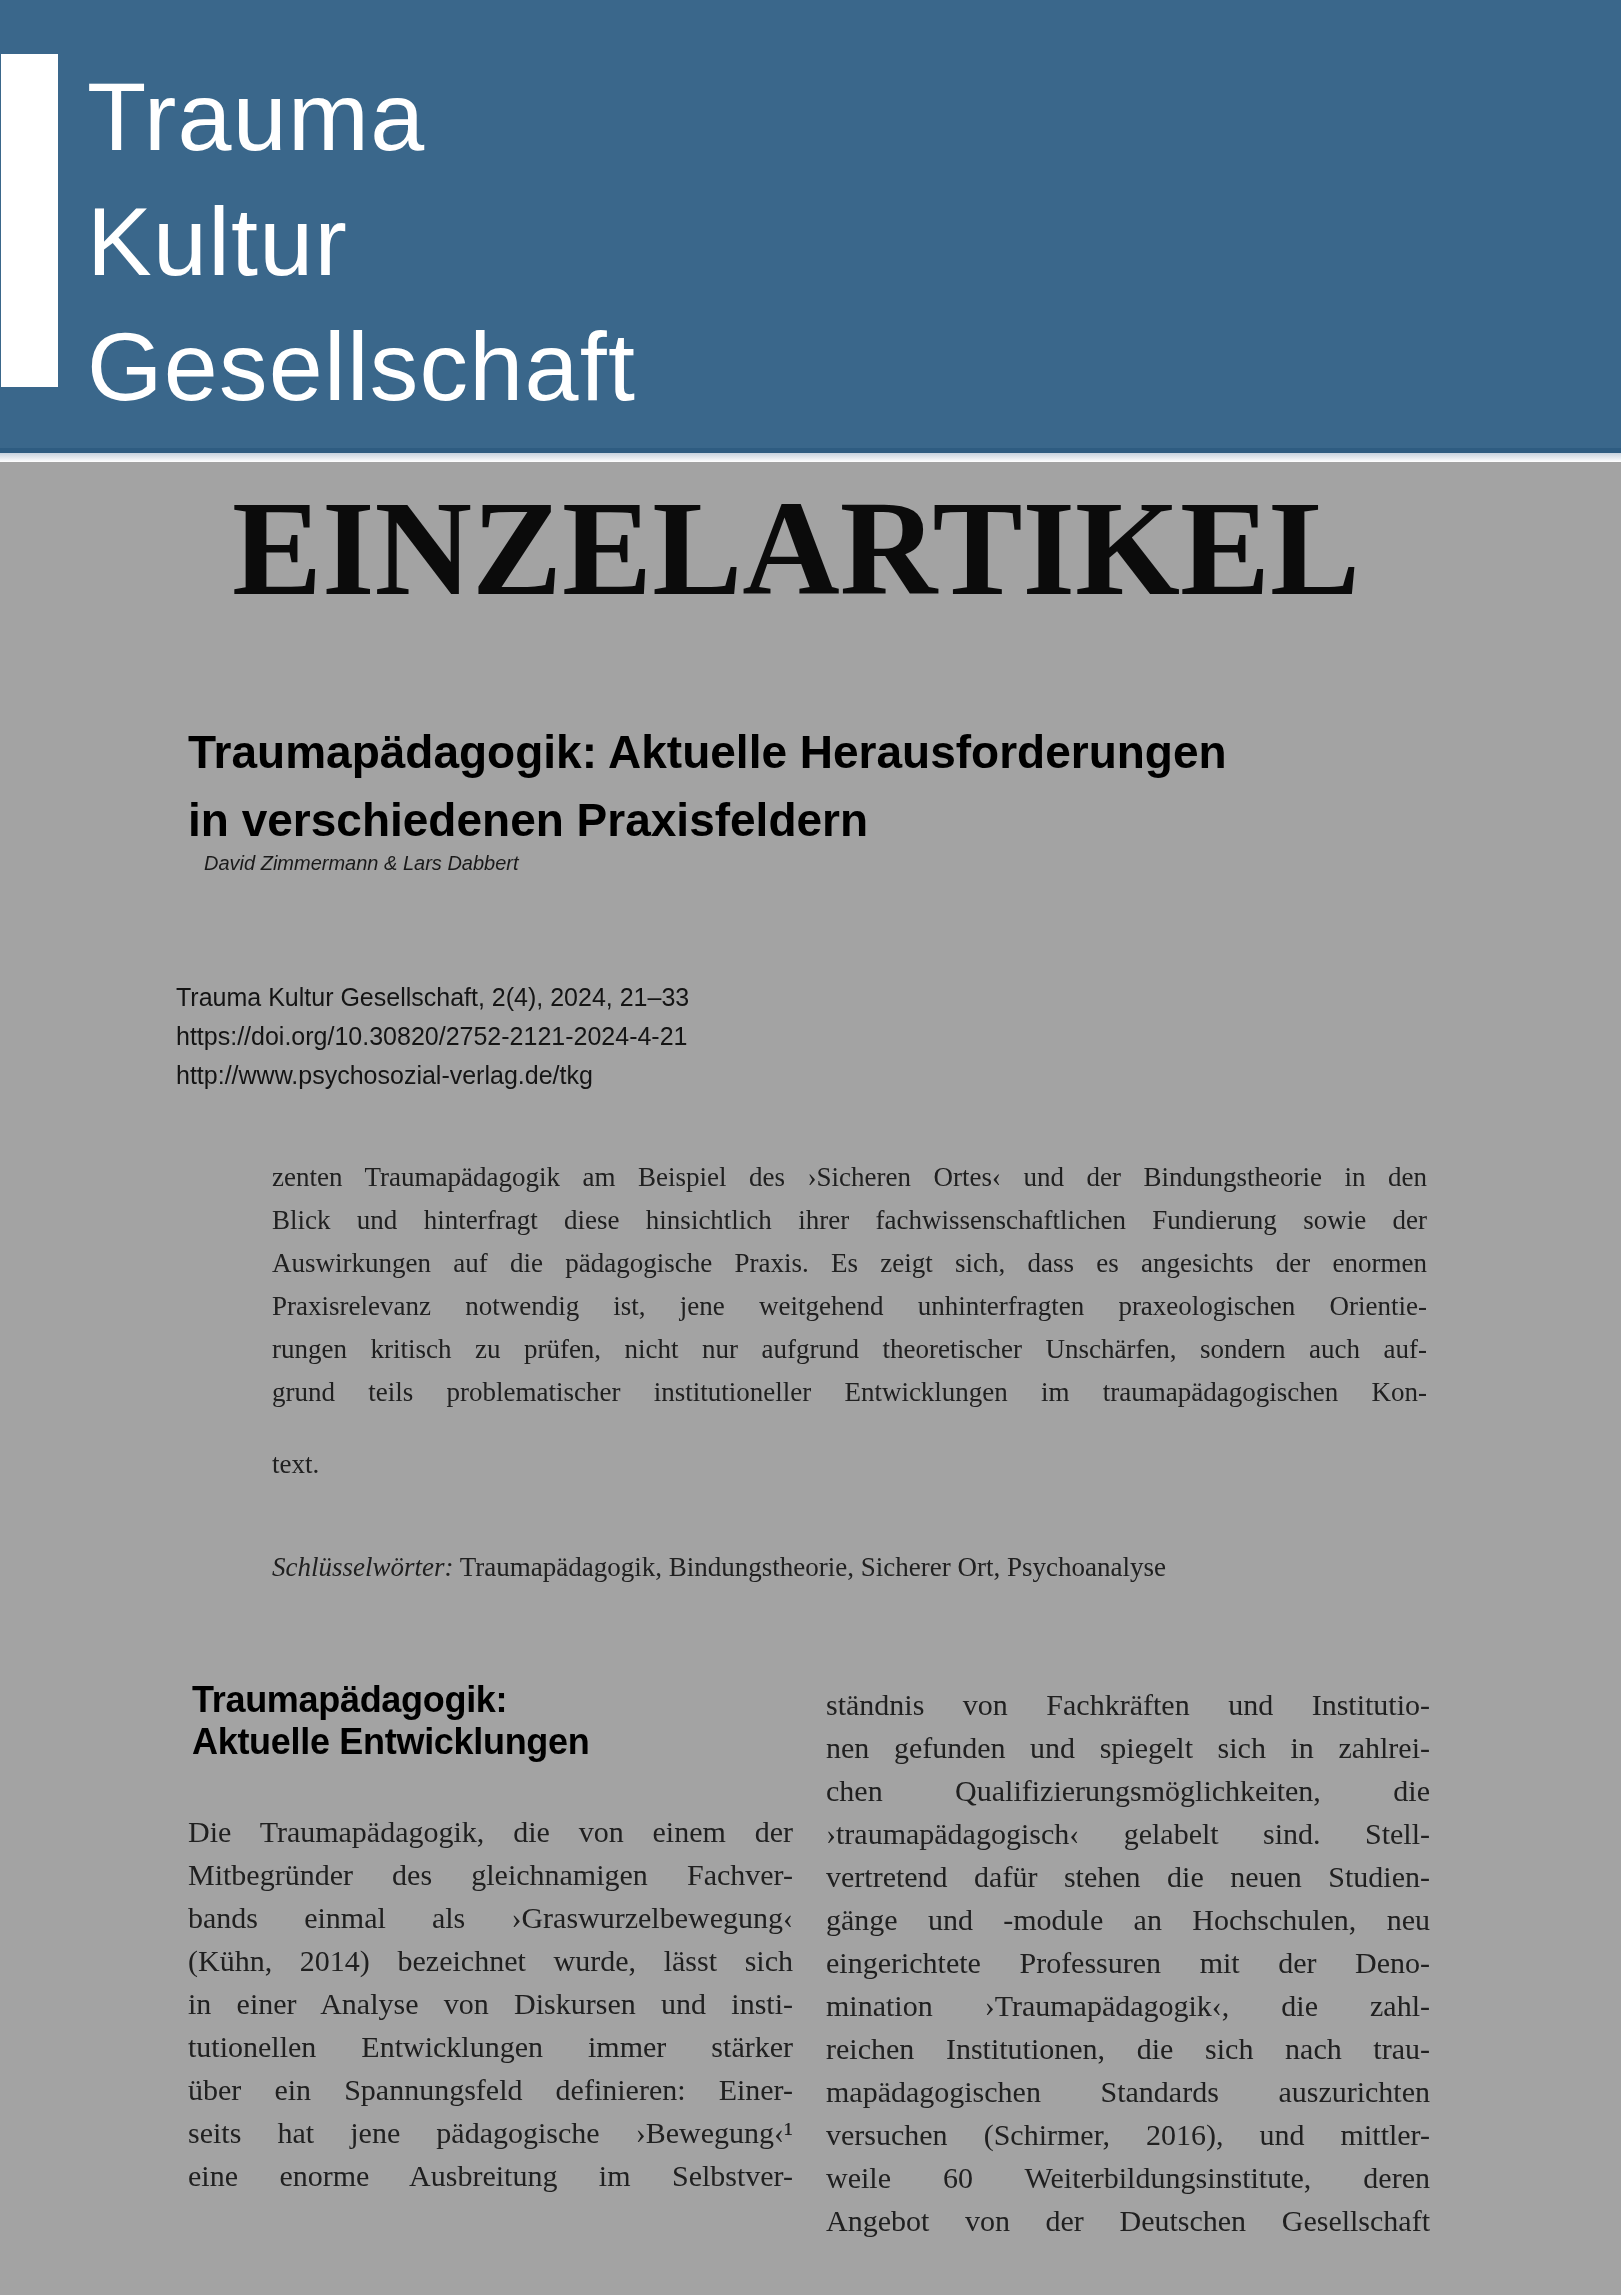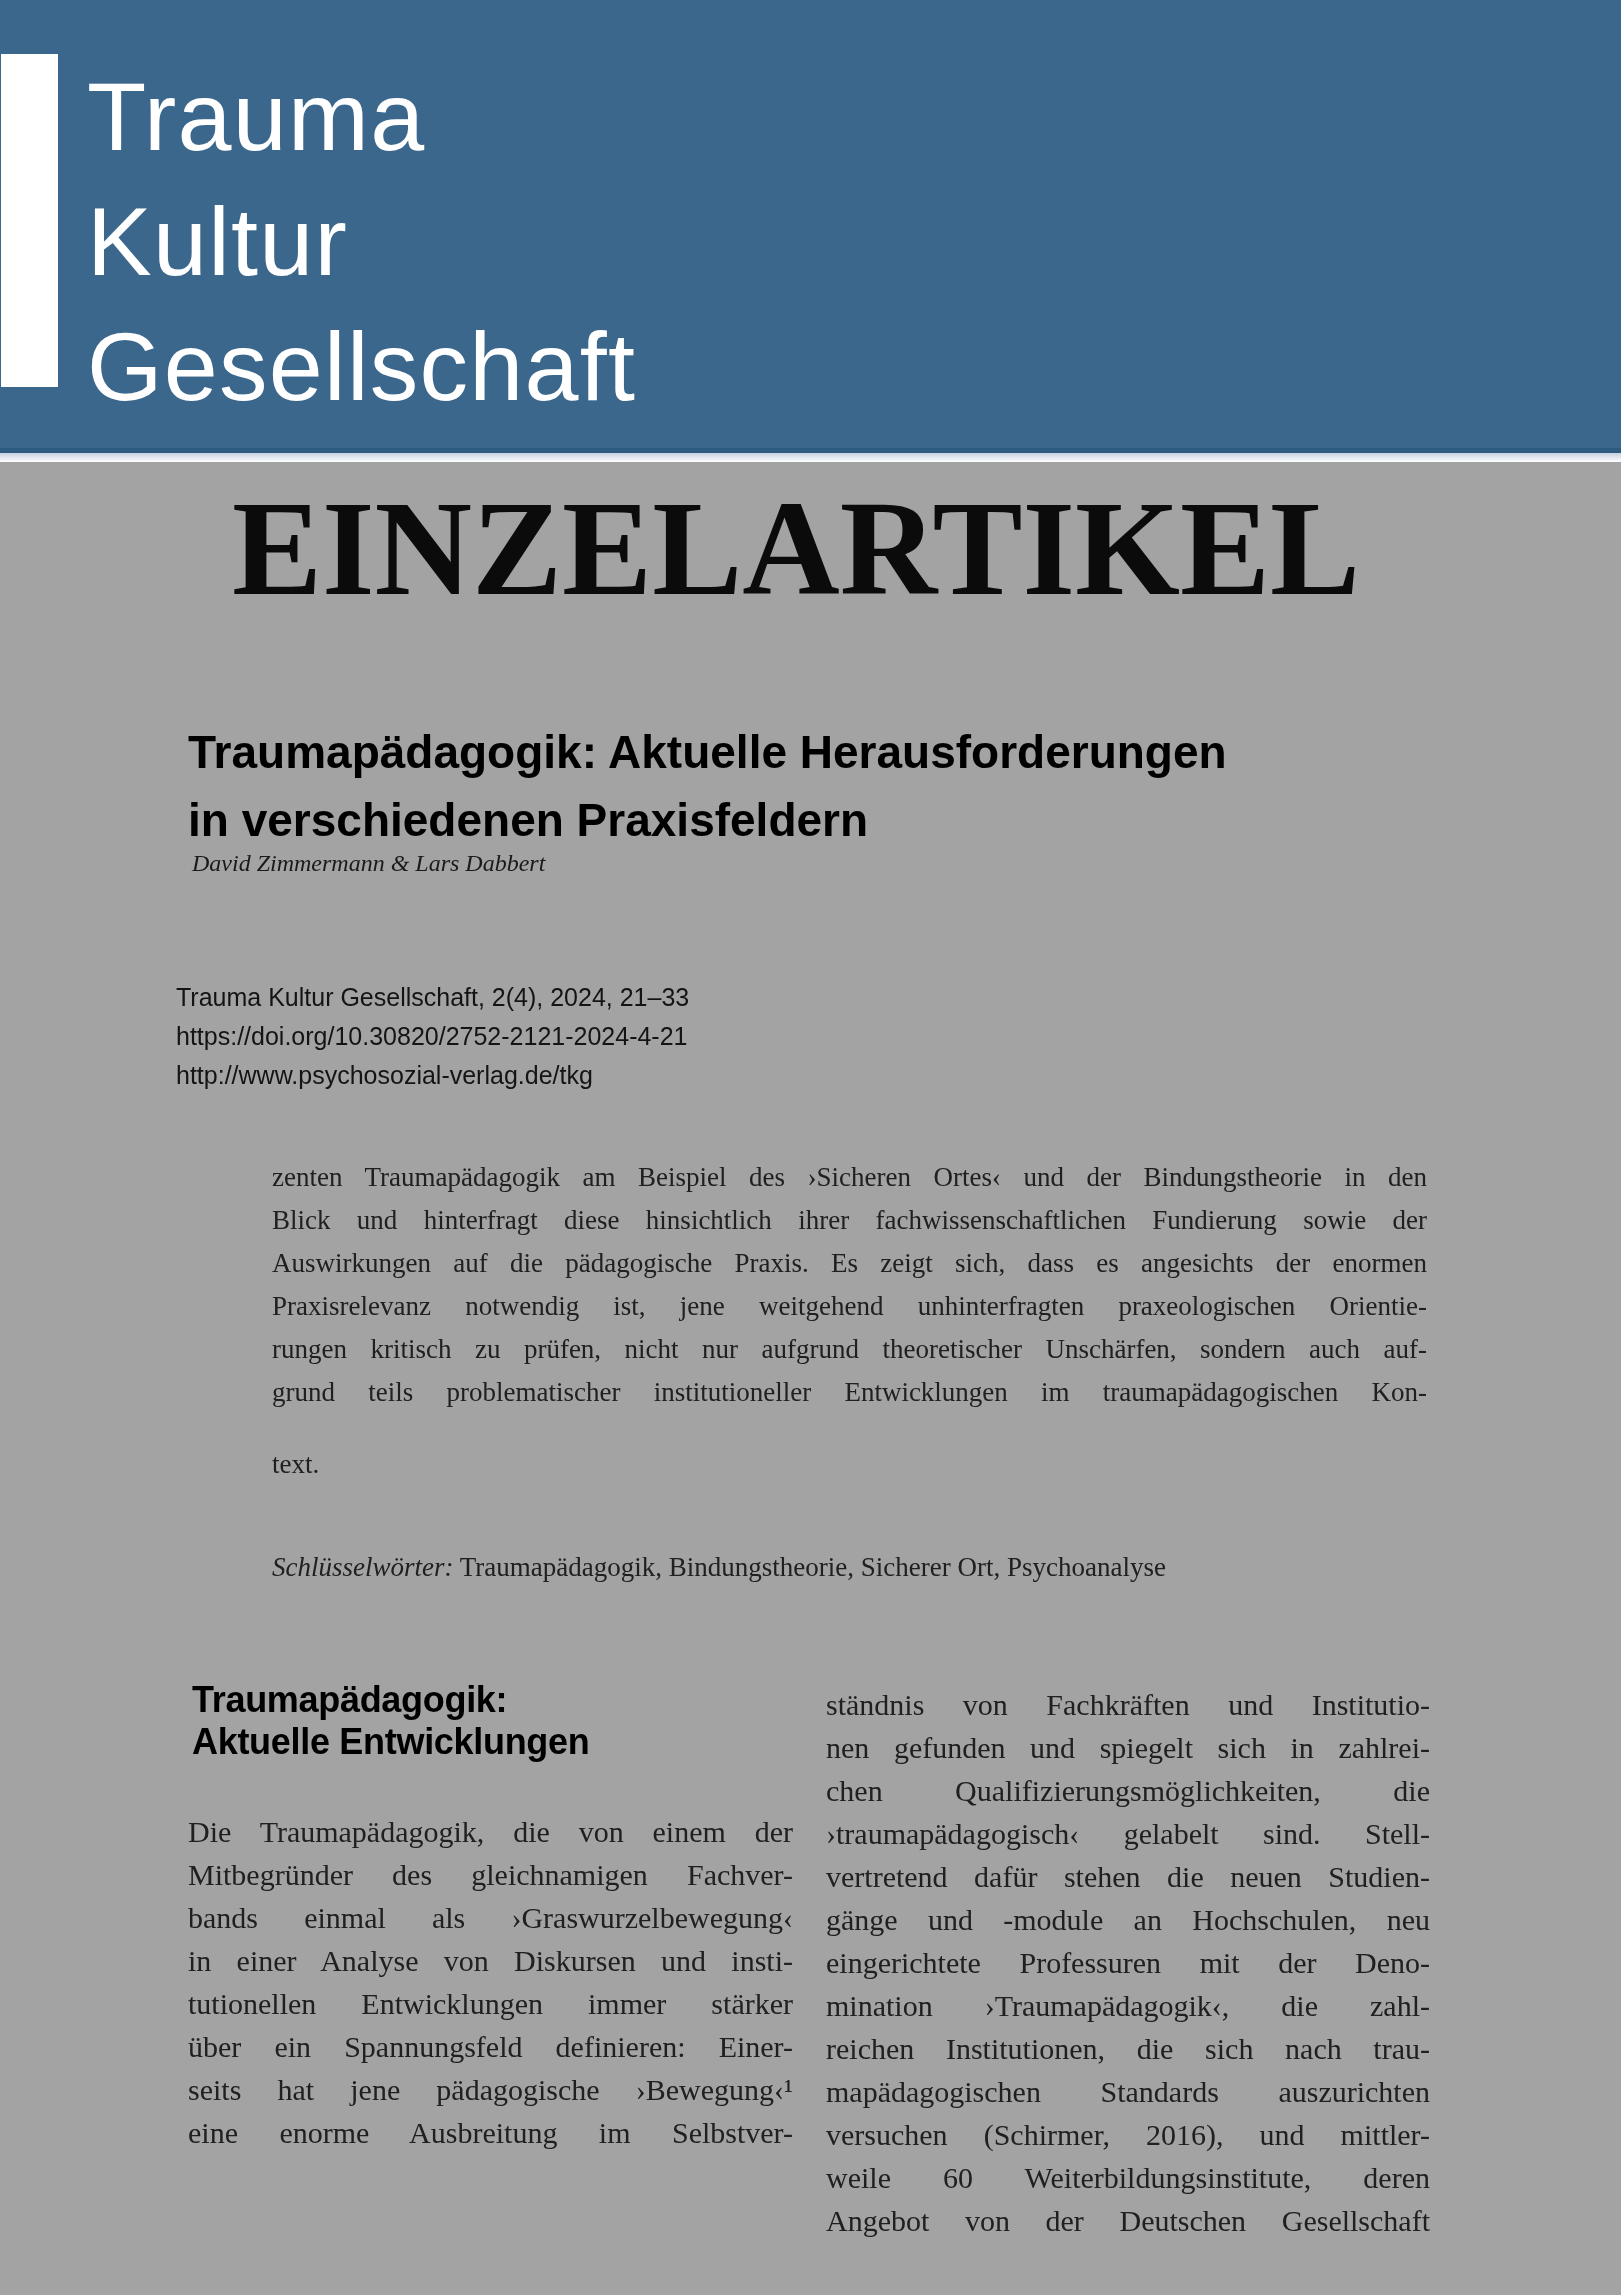--- a/index.html
+++ b/index.html
@@ -19,23 +19,23 @@
 
   
   .rubric{position:absolute;left:232px;top:481px;margin:0;
         font-family:"Liberation Serif",serif;font-weight:700;
         font-size:135px;line-height:135px;color:#0b0b0b;white-space:nowrap;}
 
   
   .title{position:absolute;left:188px;top:718px;
         font-family:"Liberation Sans",sans-serif;font-weight:700;
         font-size:46px;line-height:68px;color:var(--heading-text,#000);}
-  .authors{position:absolute;left:192px;top:845px;
-        font-family:Liberation Serif, serif;font-style:italic;
-        font-size:24px;line-height:36px;color:#1a1a1a;}
+  .authors{position:absolute;left:204px;top:845px;
+        font-family:Liberation Sans, sans-serif;font-style:italic;
+        font-size:20px;line-height:36px;color:#1a1a1a;}
   .citation{position:absolute;left:176px;top:978px;
         font-family:"Liberation Sans",sans-serif;
         font-size:25px;line-height:39px;color:#141414;}
 
   
   .abstract{position:absolute;left:272px;top:1156px;width:1155px;
         font-size:27px;line-height:43px;color:var(--body-text,#202020);}
   .keywords{position:absolute;left:272px;top:1546px;
         font-size:27px;line-height:43px;color:var(--body-text,#202020);}
   .ital{font-style:italic;text-align:center;}
@@ -99,20 +99,21 @@
 
   <h2 class="sec-head">
       <div class="sec-line">Traumapädagogik:</div>
       <div class="sec-line">Aktuelle Entwicklungen</div>
     </h2>
 
   <div class="col col-left">
       <div class="jline body-line">Die Traumapädagogik, die von einem der</div>
       <div class="jline body-line">Mitbegründer des gleichnamigen Fachver-</div>
       <div class="jline body-line">bands einmal als ›Graswurzelbewegung‹</div>
+      <div class="jline body-line">(Kühn, 2014) bezeichnet wurde, lässt sich</div>
       <div class="jline body-line">in einer Analyse von Diskursen und insti-</div>
       <div class="jline body-line">tutionellen Entwicklungen immer stärker</div>
       <div class="jline body-line">über ein Spannungsfeld definieren: Einer-</div>
       <div class="jline body-line">seits hat jene pädagogische ›Bewegung‹¹</div>
       <div class="jline body-line">eine enorme Ausbreitung im Selbstver-</div>
     </div>
 
   <div class="col col-right">
       <div class="jline body-line">ständnis von Fachkräften und Institutio-</div>
       <div class="jline body-line">nen gefunden und spiegelt sich in zahlrei-</div>

